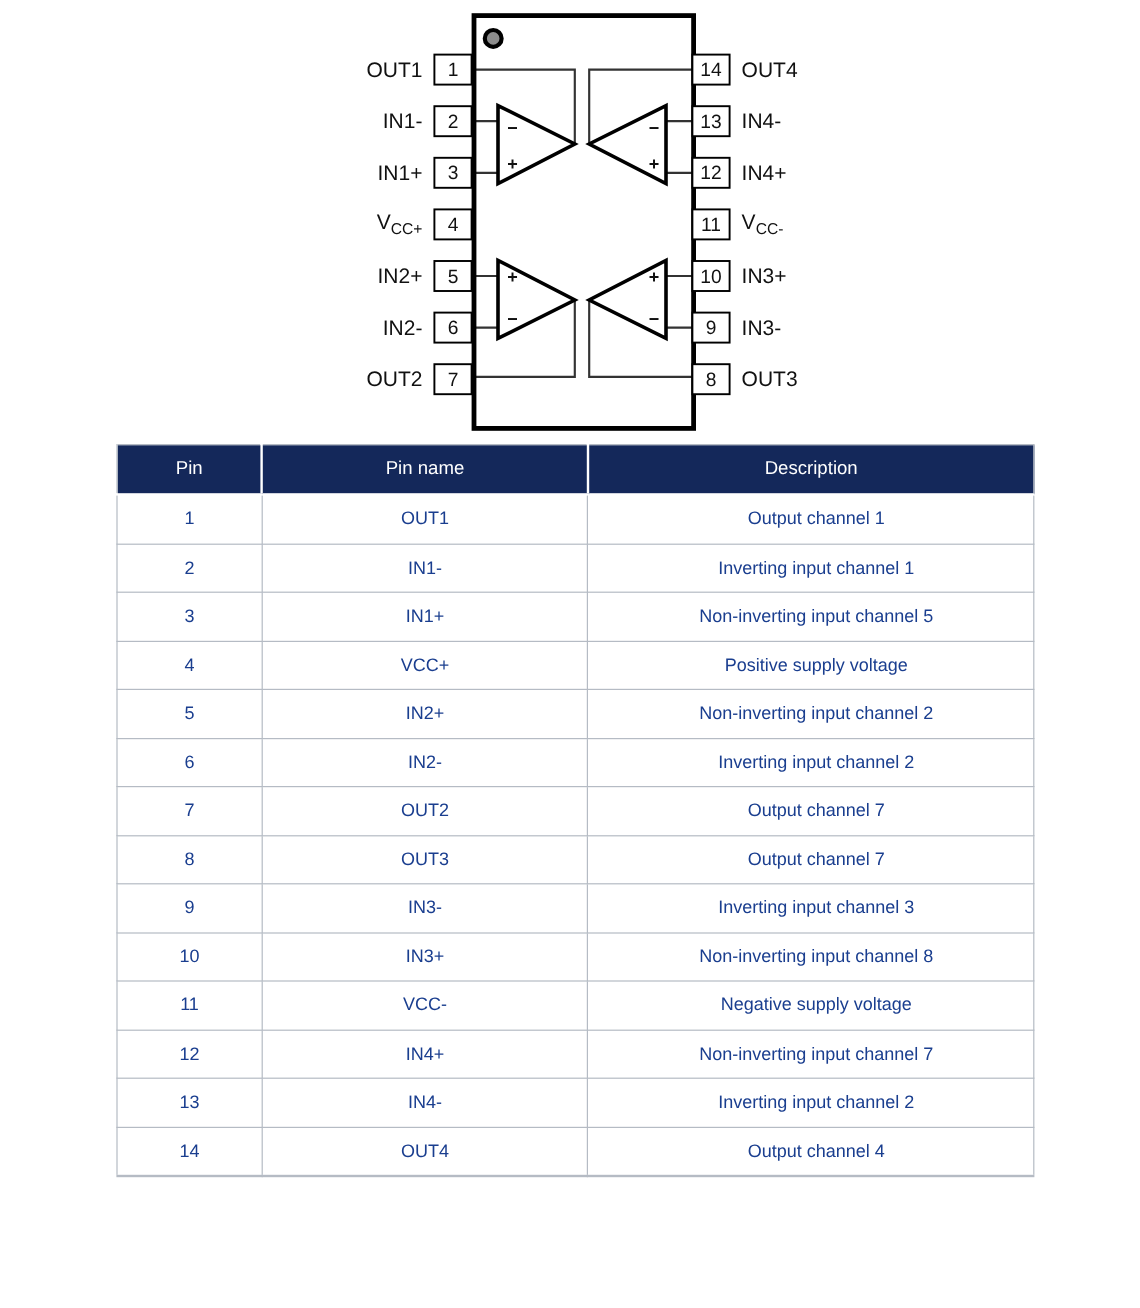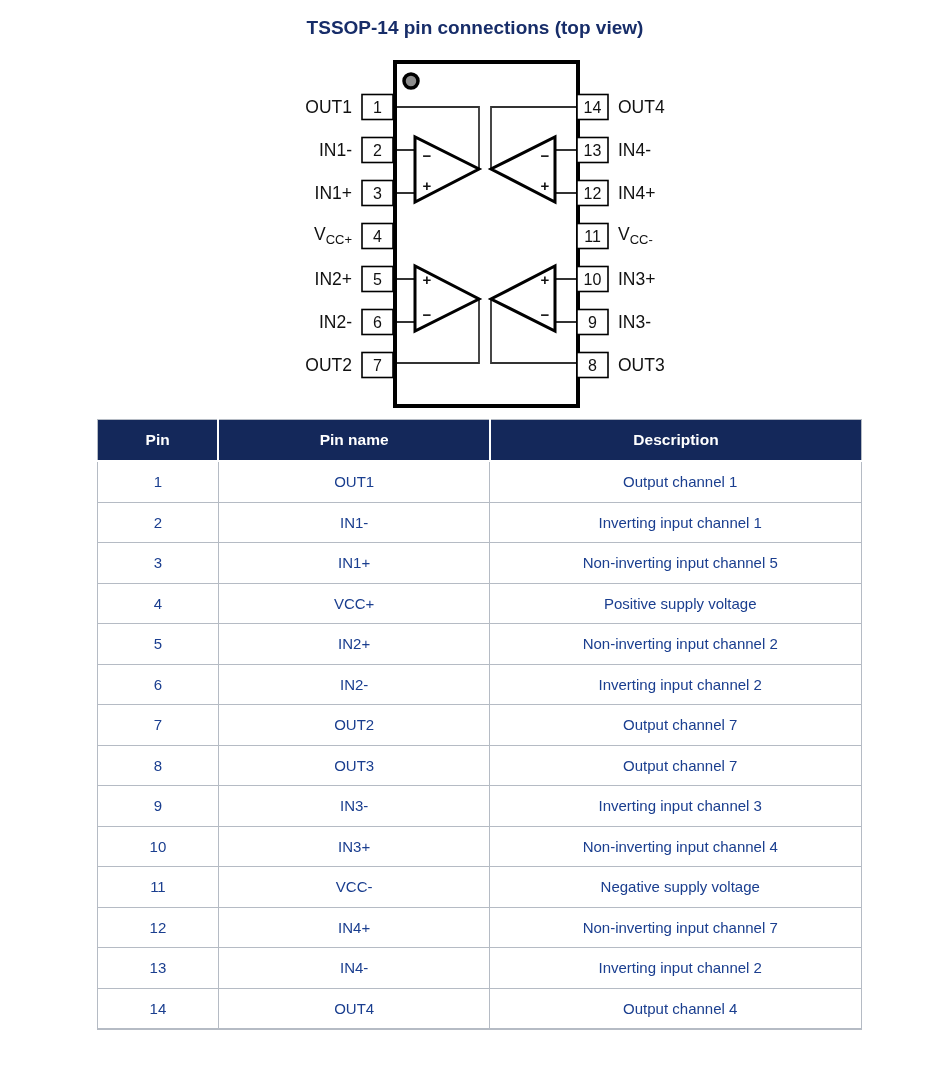--- a/index.html
+++ b/index.html
@@ -34,21 +34,21 @@
     border-collapse: collapse;
     margin-left: 97px;
     width: 765px;
     font-size: 15px;
     border: 1px solid #b5bbc4;
     border-bottom-width: 2px;
   }
   .pin-table th {
     background: #14285a;
     color: #ffffff;
-    font-weight: bold;
+    font-weight: normal;
     font-size: 15.5px;
     height: 38px;
     border-left: 2px solid #ffffff;
     border-bottom: 2px solid #ffffff;
     text-align: center;
   }
   .pin-table th:first-child { border-left: 1px solid #b5bbc4; }
   .pin-table td {
     color: #1a3e8f;
     height: 37.5px;
@@ -59,21 +59,20 @@
   .col-name { width: 272px; }
   .col-desc { width: 372px; }
   td.c-pin, td.c-name { text-align: center; }
   td.c-desc { text-align: center; padding-left: 10px; }
 </style>
 </head>
 <body>
 
 <div class="page">
 
-  <h2 id="diagram-title" class="fig-title">TSSOP-14 pin connections (top view)</h2>
 
   <svg class="pinout" width="400" height="370" viewBox="275 50 400 370">
 
     <path d="M392 108 H479 V170 M581 108 H491 V170 M392 364 H479 V300 M581 364 H491 V300
              M392 151 H415 M392 194 H415 M392 280 H415 M392 323 H415
              M555 151 H581 M555 194 H581 M555 280 H581 M555 323 H581" stroke="#333333" stroke-width="1.8" fill="none"></path>
 
     <rect x="395" y="63" width="183" height="344" fill="none" stroke="#000000" stroke-width="4"></rect>
 
     <circle cx="411" cy="82" r="7" fill="#8d8d8d" stroke="#000000" stroke-width="3.5"></circle>
@@ -197,21 +196,21 @@
           <td class="c-desc">Output channel 7</td>
         </tr>
       <tr>
           <td class="c-pin">9</td>
           <td class="c-name">IN3-</td>
           <td class="c-desc">Inverting input channel 3</td>
         </tr>
       <tr>
           <td class="c-pin">10</td>
           <td class="c-name">IN3+</td>
-          <td class="c-desc">Non-inverting input channel 4</td>
+          <td class="c-desc">Non-inverting input channel 8</td>
         </tr>
       <tr>
           <td class="c-pin">11</td>
           <td class="c-name">VCC-</td>
           <td class="c-desc">Negative supply voltage</td>
         </tr>
       <tr>
           <td class="c-pin">12</td>
           <td class="c-name">IN4+</td>
           <td class="c-desc">Non-inverting input channel 7</td>

